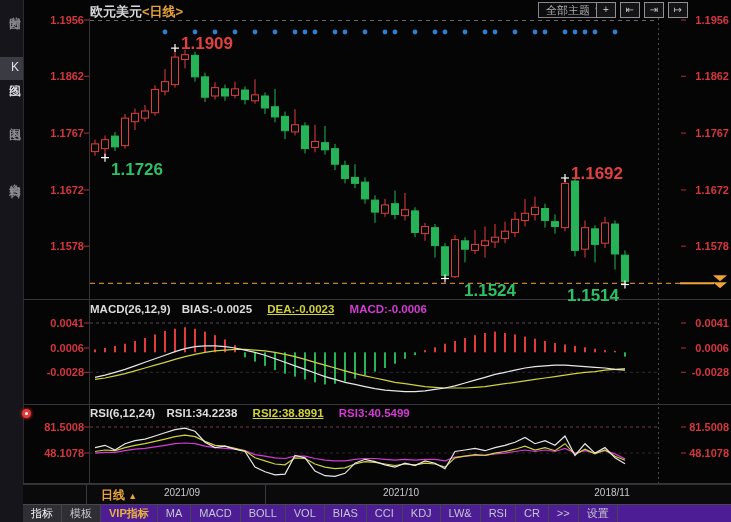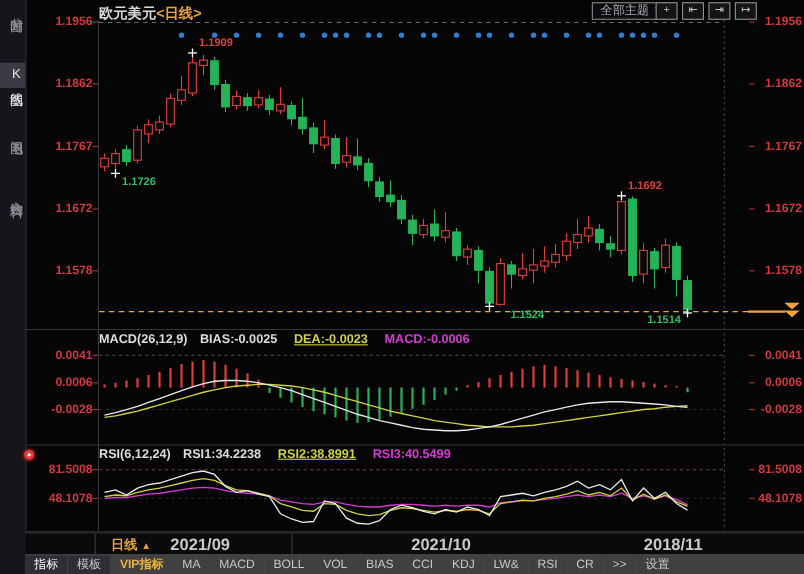--- a/index.html
+++ b/index.html
@@ -17,38 +17,38 @@
   #theme-dd{position:absolute;left:538px;top:2px;width:72px;height:14px;border:1px solid #85858c;
             color:#aeaeb4;font-size:11px;line-height:14px;text-align:center;cursor:pointer;background:#0c0c0e;}
   #topbar-icons{position:absolute;left:596px;top:2px;display:flex;gap:4px;}
   .tb-icon{width:18px;height:14px;border:1px solid #8f8f96;background:#141417;color:#c3c3c9;
            font-size:10px;line-height:13px;text-align:center;cursor:pointer;}
   
   #chart-svg{position:absolute;left:0;top:0;z-index:2;}
   .axis-label{position:absolute;z-index:3;font-size:11px;font-weight:bold;color:#d2383e;}
   .axis-left{left:24px;width:60px;text-align:right;}
   .axis-right{left:684px;width:45px;text-align:right;}
-  .anno{position:absolute;z-index:4;font-size:10px;font-weight:bold;}
+  .anno{position:absolute;z-index:4;font-size:17px;font-weight:bold;}
   .anno.red{color:#e0413f;} .anno.green{color:#2fbf66;}
   .pane-header{position:absolute;left:90px;z-index:3;font-size:11.5px;font-weight:bold;white-space:nowrap;}
   .pane-header .w{color:#dcdcdc;} .pane-header .y{color:#cfd13f;margin-left:12px;text-decoration:underline;}
   .pane-header .m{color:#d43bd4;margin-left:12px;} .pane-header .w2{color:#dcdcdc;margin-left:8px;}
   #star-marker{position:absolute;left:21px;top:408px;width:11px;height:11px;z-index:3;}
   #star-marker .o{position:absolute;left:1px;top:1px;width:9px;height:9px;border-radius:50%;
                   background:#e03c3c;box-shadow:0 0 3px 1px #a02020;}
   #star-marker .i{position:absolute;left:4px;top:4px;width:3px;height:3px;border-radius:50%;background:#fff;}
   
   #date-row{position:absolute;left:23px;top:484px;width:708px;height:19px;background:#0a0a0a;
             border-top:1px solid #313136;border-bottom:1px solid #3a3a40;z-index:3;}
   #period-sel{position:absolute;left:78px;top:2px;color:#e8a33d;font-size:12px;font-weight:bold;cursor:pointer;}
   #period-sel .arr{font-size:9px;}
-  .date-label{position:absolute;top:2px;color:#c9c9ce;font-size:15px;font-weight:bold;transform:translateX(-50%);}
+  .date-label{position:absolute;top:2px;color:#c9c9ce;font-size:10px;font-weight:normal;transform:translateX(-50%);}
   .date-sep{position:absolute;top:0;width:1px;height:19px;background:#3a3a40;}
   
-  #tab-bar{position:absolute;left:23px;top:504px;width:708px;height:18px;background:#404040;
+  #tab-bar{position:absolute;left:23px;top:504px;width:708px;height:18px;background:#4c1d95;
            display:flex;align-items:stretch;z-index:3;border-top:1px solid #47474d;}
   .tab{padding:0 8px;font-size:11px;line-height:17px;color:#c6c6cc;border-right:1px solid #45454b;
        cursor:pointer;white-space:nowrap;}
   .tab.active{background:#5e5e66;color:#ffffff;}
   .tab.btn{background:#2e2e34;}
   .tab.vip{color:#e8b33d;font-weight:bold;}
   .pane-hit{position:absolute;left:23px;width:708px;z-index:1;}
 </style>
 </head>
 <body>

